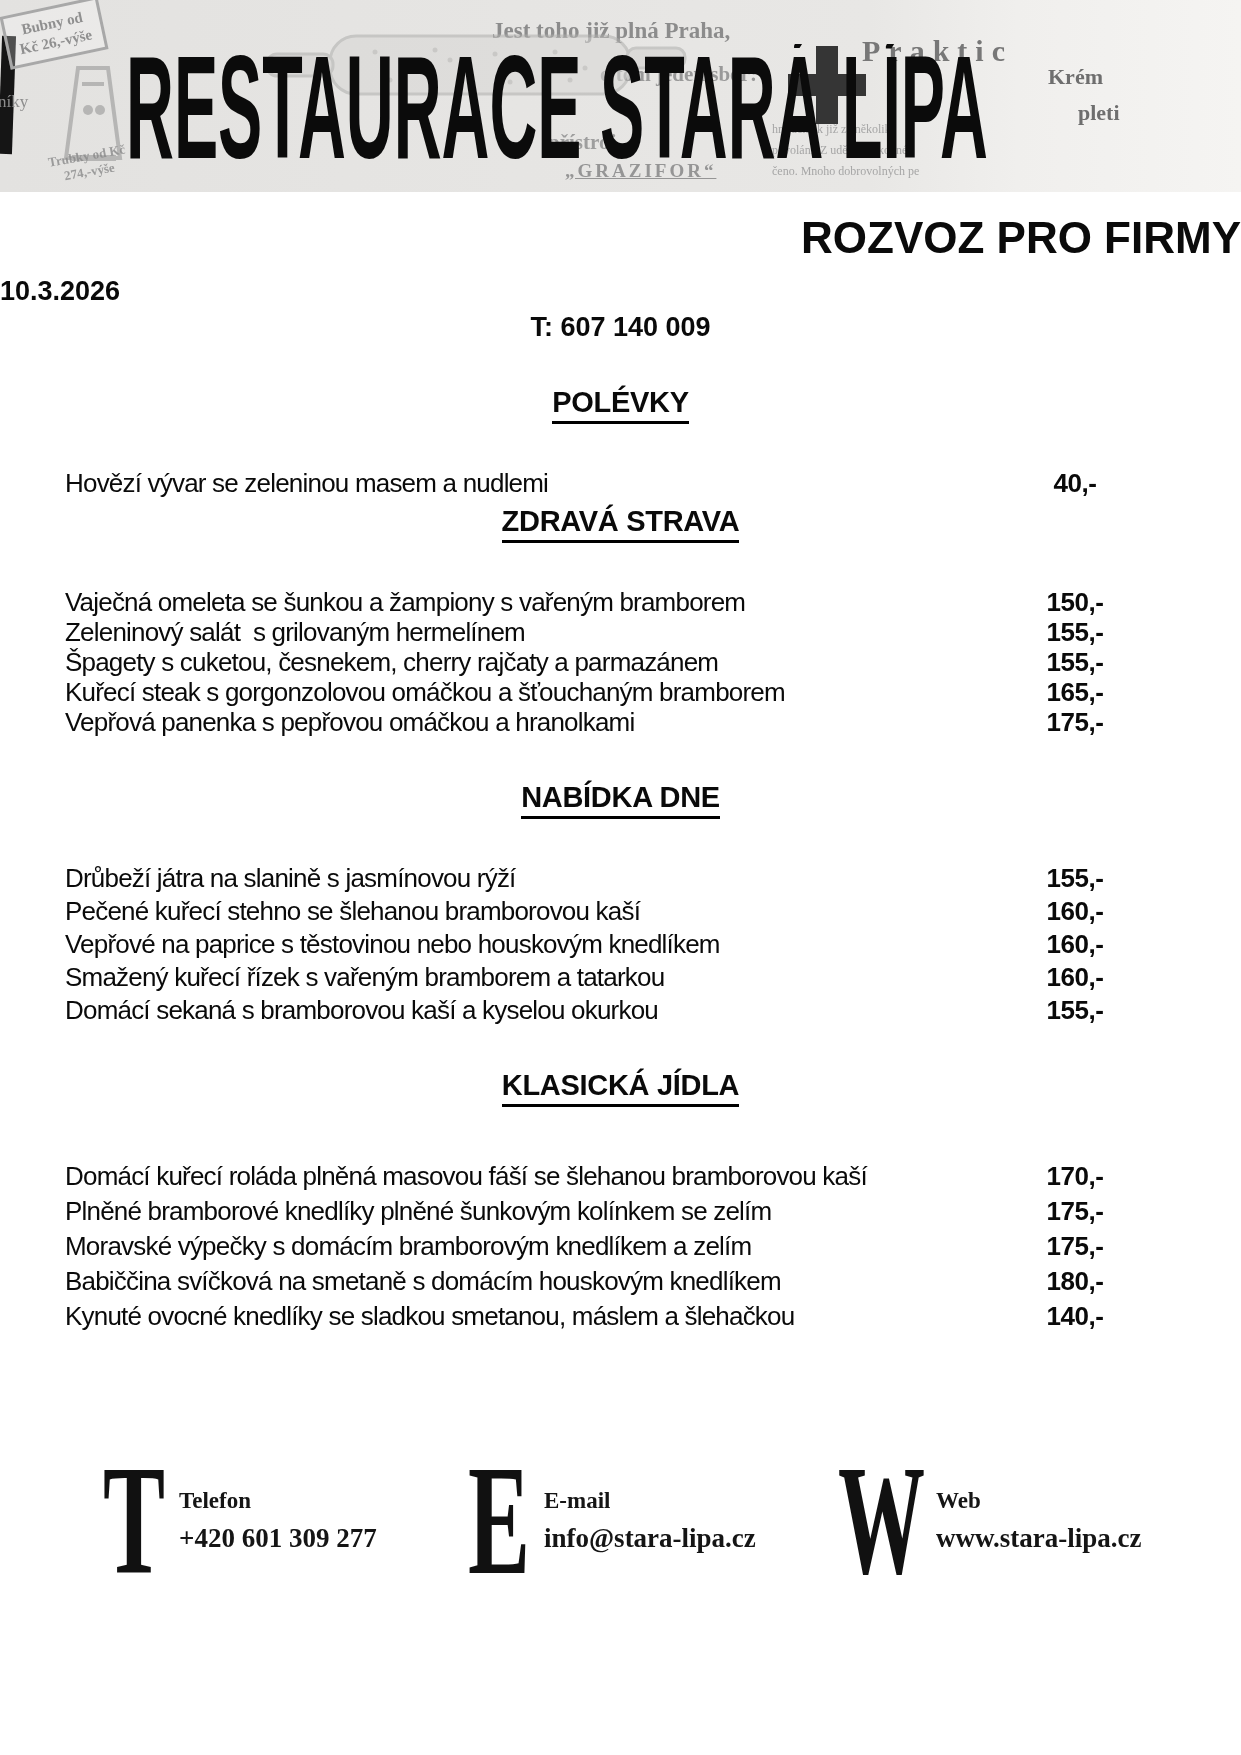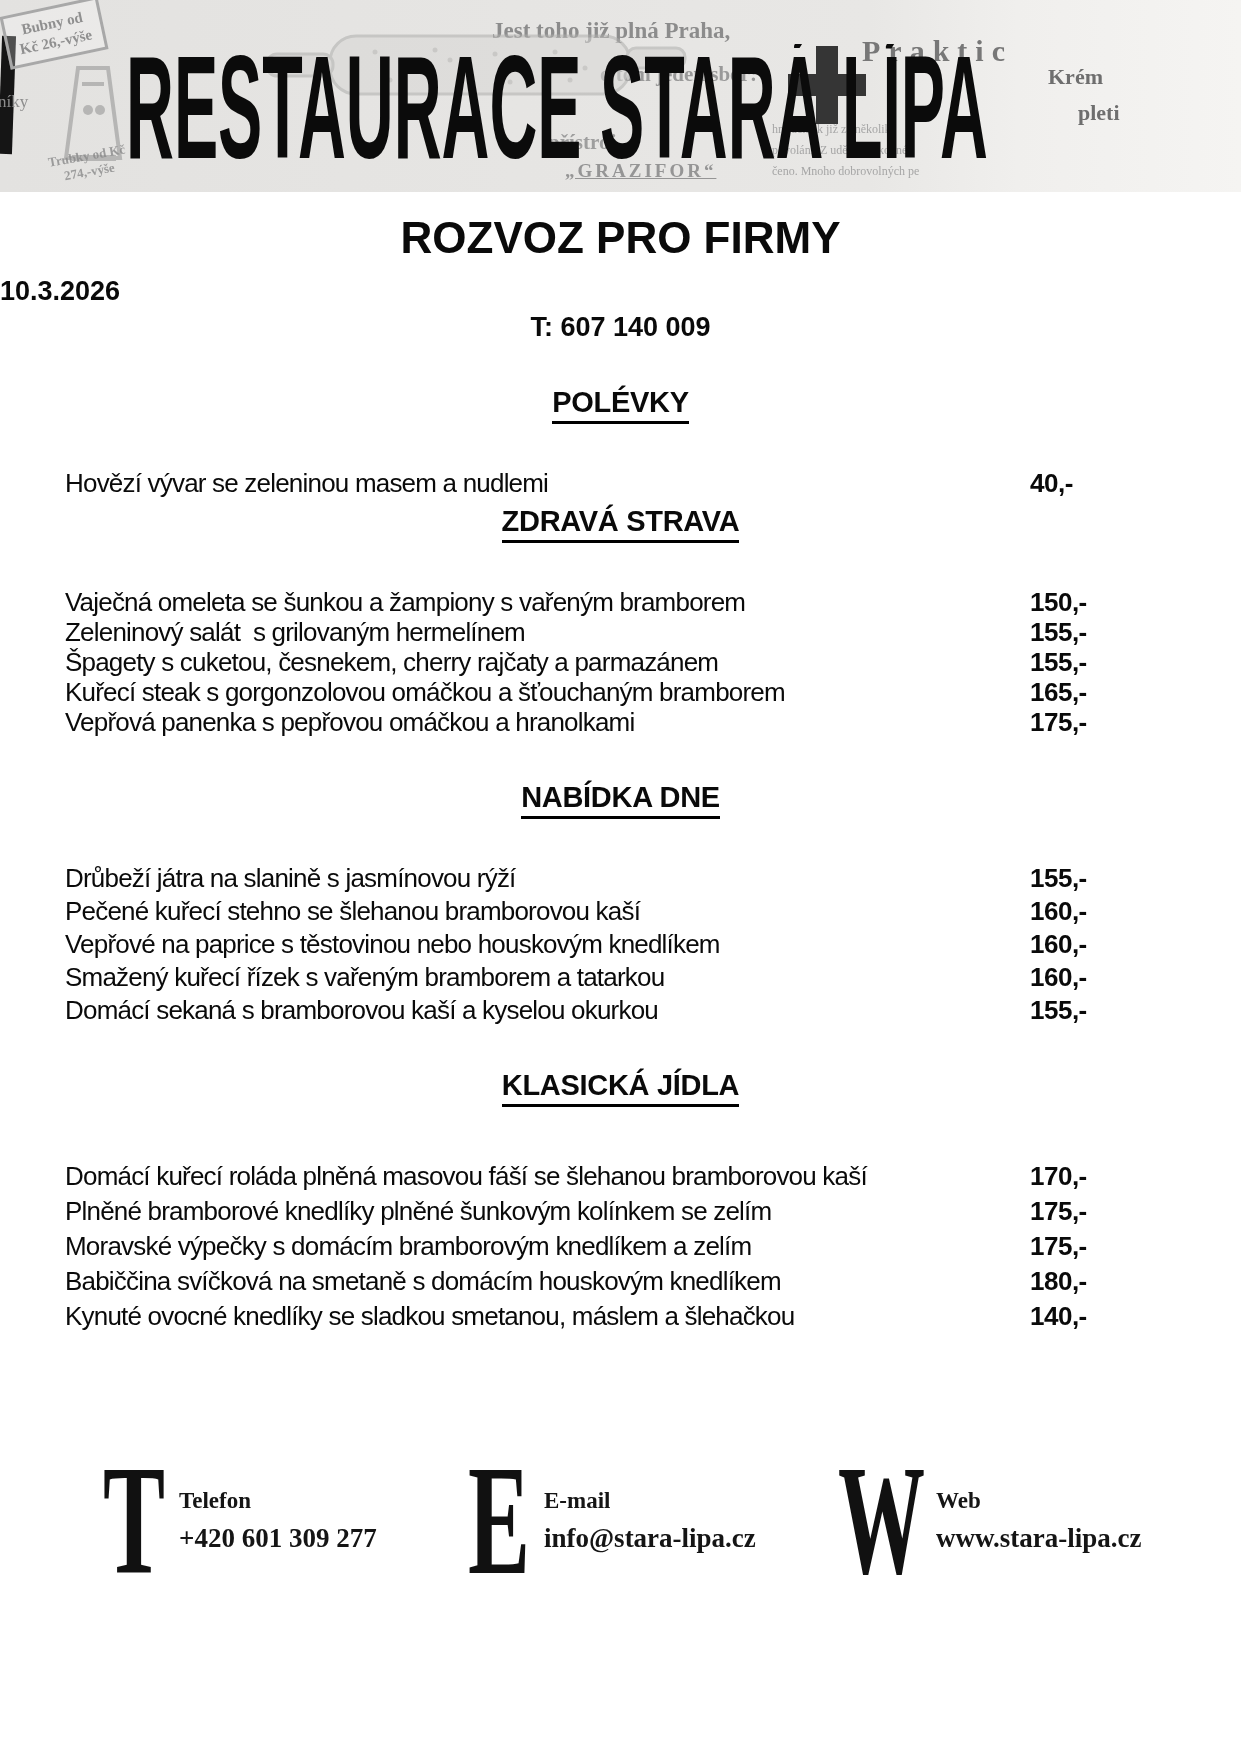--- a/index.html
+++ b/index.html
@@ -39,31 +39,31 @@
   .plus::before { content:""; position:absolute; left:0; top:28px; width:78px; height:22px; background:#1d1d1d; }
   .plus::after  { content:""; position:absolute; left:28px; top:0;  width:22px; height:78px; background:#1d1d1d; }
   .pin { position:absolute; left:245px; top:22px; z-index:1; opacity:.55; }
   .trumpet { position:absolute; left:58px; top:58px; z-index:1; opacity:.5; }
 
   .brand-svg { position:absolute; left:124px; top:44px; z-index:3; }
   .brand-svg text { font-family:"Liberation Sans", sans-serif; font-weight:bold; fill:#0b0b0b; }
 
   
   .menu { position:relative; }
-  .page-title { margin:22px 0 0; text-align:center; font-size:44px; line-height:48px;
+  .page-title { margin:22px 0 0; text-align:right; font-size:44px; line-height:48px;
                 font-weight:bold; letter-spacing:0; }
   .menu-date  { margin-top:14px; font-size:27px; line-height:30px; font-weight:bold; }
   .menu-phone { margin-top:6px;  text-align:center; font-size:27px; line-height:30px; font-weight:bold; }
 
   .section-heading { margin:43px 0 44px; text-align:center; font-size:29px; line-height:34px;
                      font-weight:bold; letter-spacing:-0.3px; }
   .section-heading .hu { display:inline-block; border-bottom:3px solid #000; padding-bottom:2px; }
   .menu-row { display:flex; align-items:baseline; margin:0 121px 0 65px; line-height:30px; }
   .item-name { flex:1; font-size:26px; font-weight:normal; letter-spacing:-0.8px; white-space:pre-wrap; }
-  .item-price { width:90px; text-align:left; font-size:26px; font-weight:bold; letter-spacing:-0.5px; }
+  .item-price { width:90px; text-align:center; font-size:26px; font-weight:bold; letter-spacing:-0.5px; }
 
   #sections section:nth-child(2) .section-heading { margin-top:6px; }
   #sections section:nth-child(4) .menu-row { margin-bottom:3px; }
   #sections section:nth-child(5) .menu-row { margin-bottom:5px; }
   #sections section:nth-child(5) .section-heading { margin-bottom:54px; }
 
   
   .footer { position:absolute; left:0; top:1462px; width:100%; height:180px; }
   .fgroup { position:absolute; top:0; display:flex; }
   .fg0 { left:103px; } .fg1 { left:468px; } .fg2 { left:838px; }

